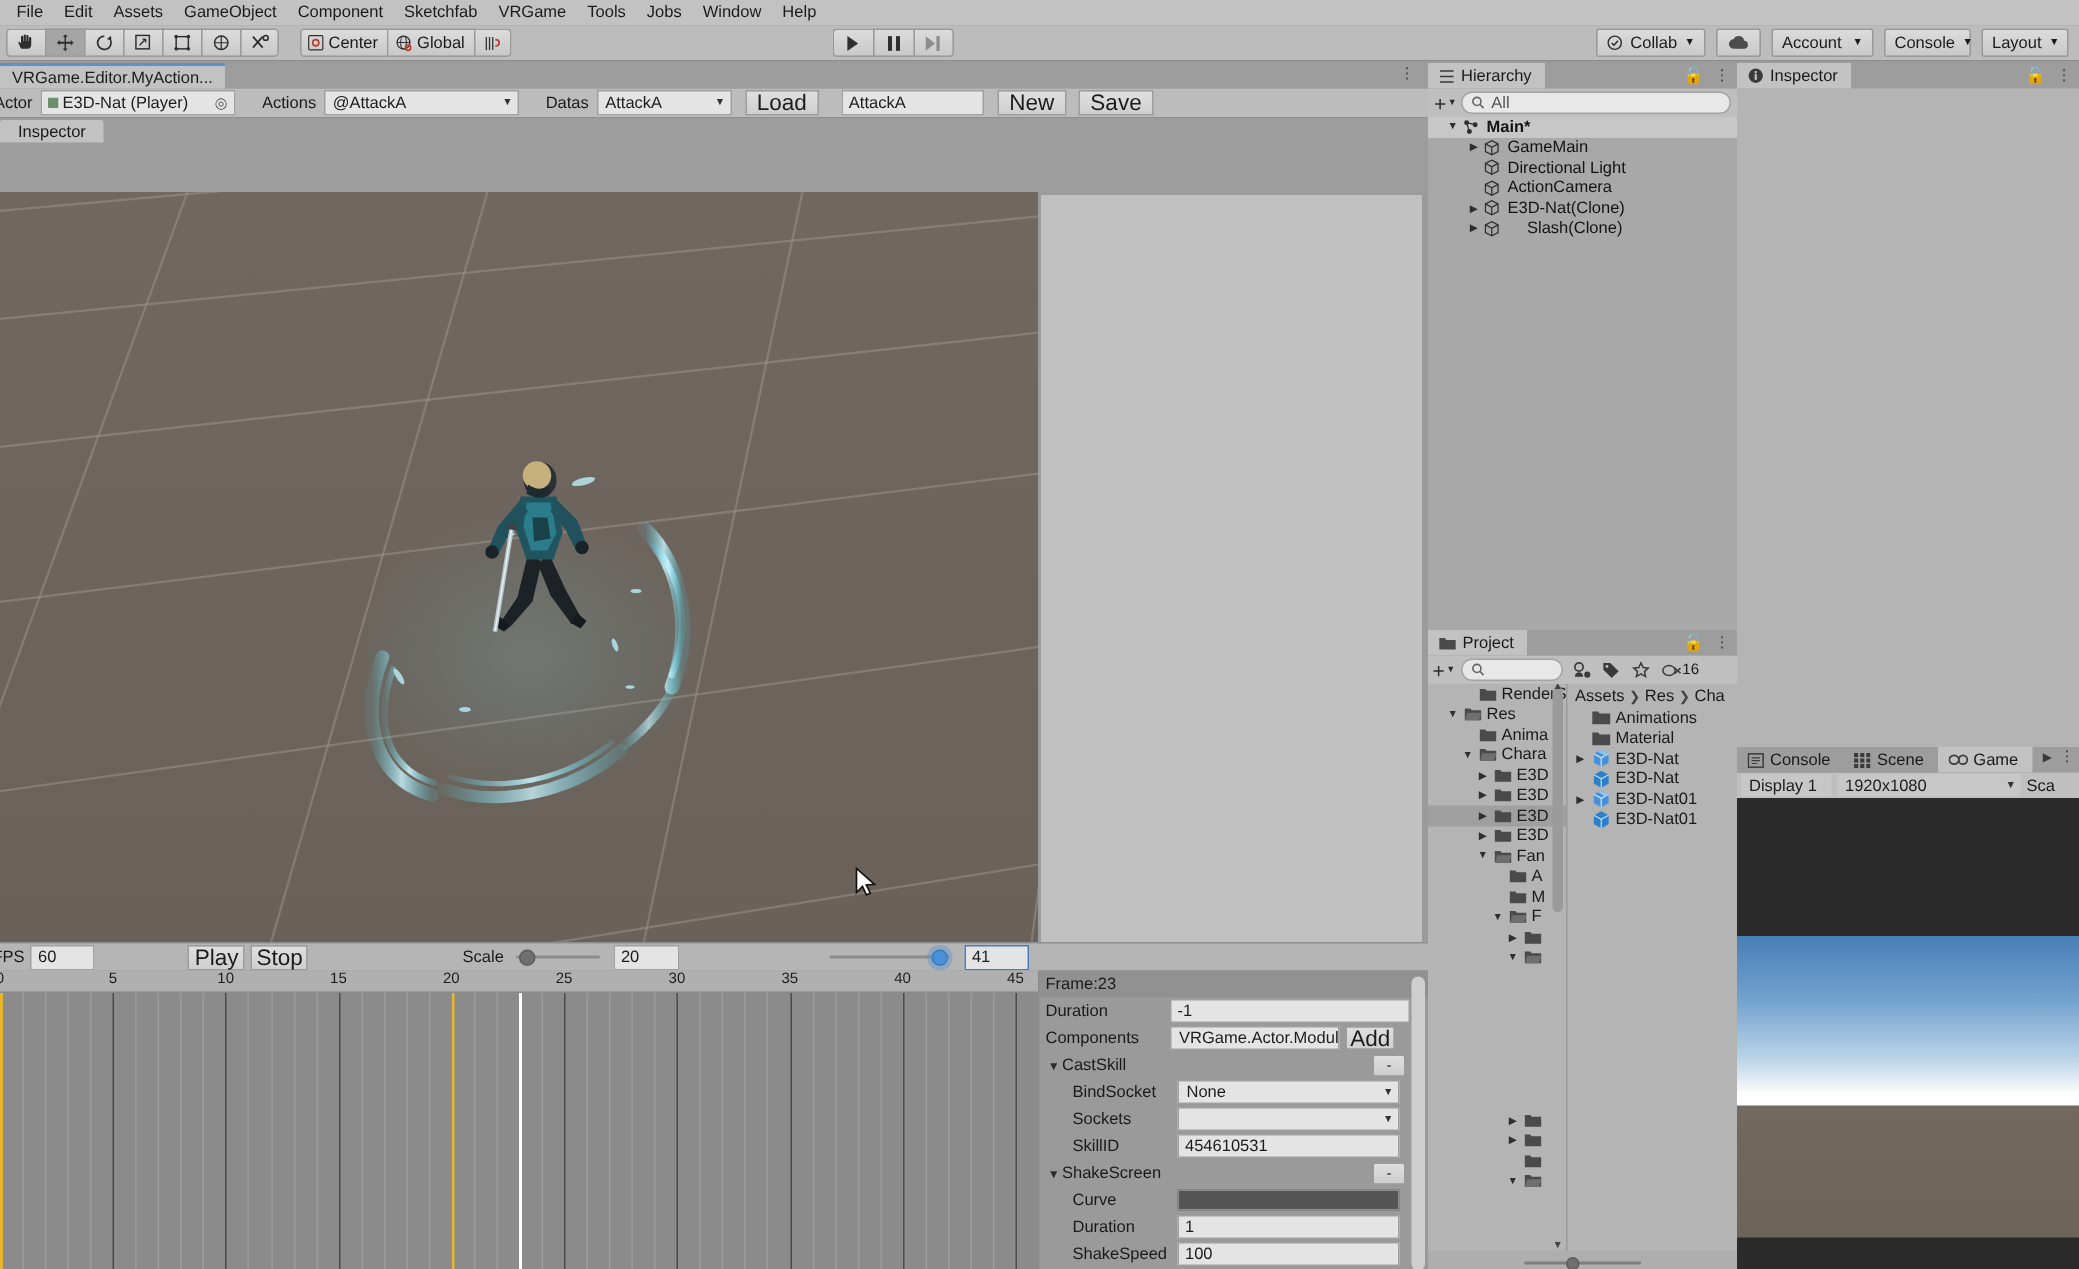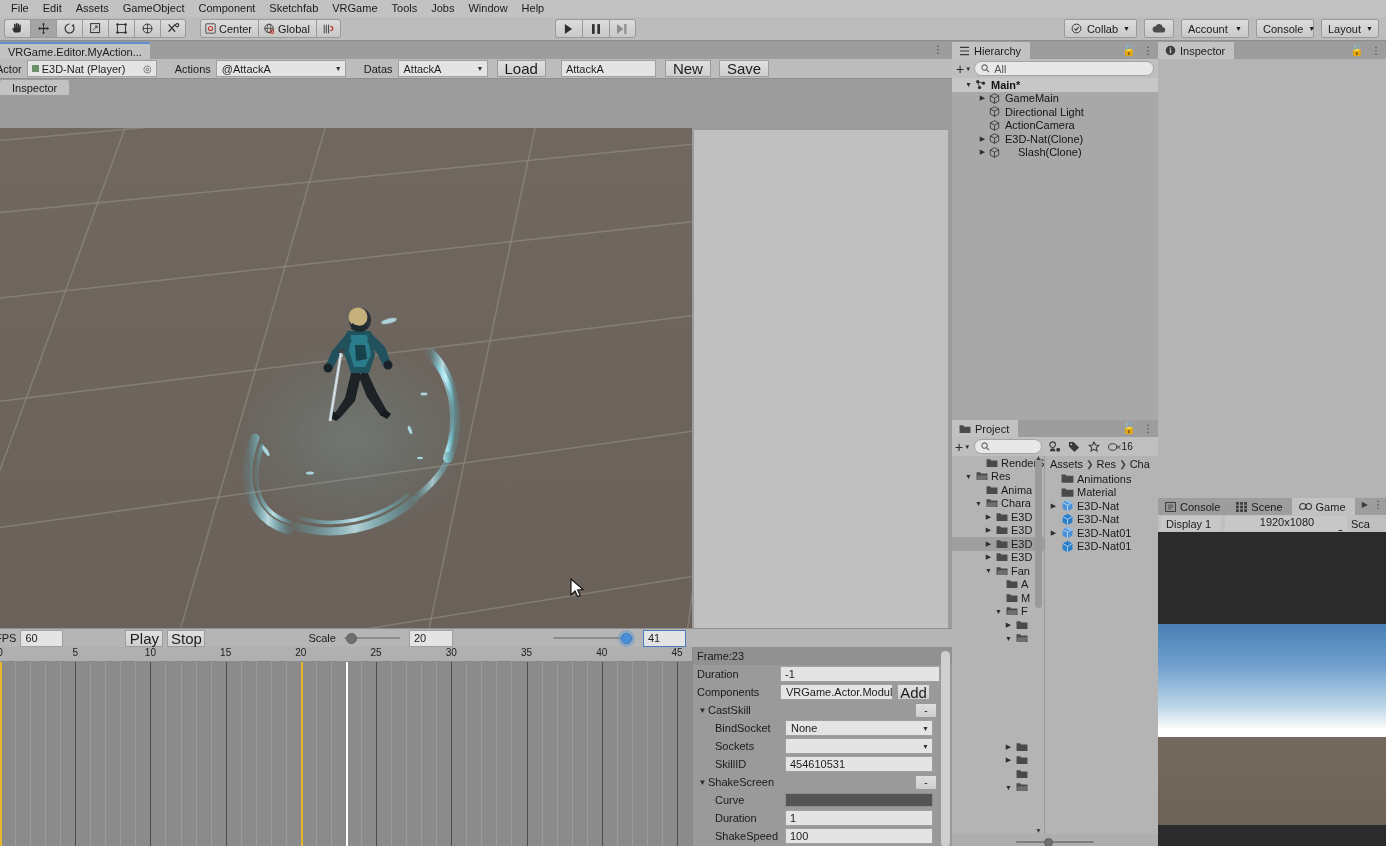--- a/index.html
+++ b/index.html
@@ -1119,21 +1119,21 @@
       <div class="ptab-icons" style="right:2px;gap:5px;">
         <span style="font-size:8px;color:#3a3a3a;">▶</span>
         <span class="dots">⋮</span>
       </div>
     </div>
     <div id="gametool">
       <div class="drop" style="width:60px;height:15px;background:#c7c7c7;border:none;gap:41px;">
         <span>Display 1</span>
         <span class="arr">▼</span>
       </div>
-      <div class="drop" style="width:122px;height:15px;background:#c7c7c7;border:none;flex-direction:column;">
+      <div class="drop" style="width:122px;height:15px;background:#c7c7c7;border:none;">
         <span>1920x1080</span>
         <span class="arr">▼</span>
       </div>
       <span class="plabel">Sca</span>
     </div>
     <div id="gameview">
       <div id="skyband"></div>
       <div id="groundband"></div>
     </div>
   </div>

